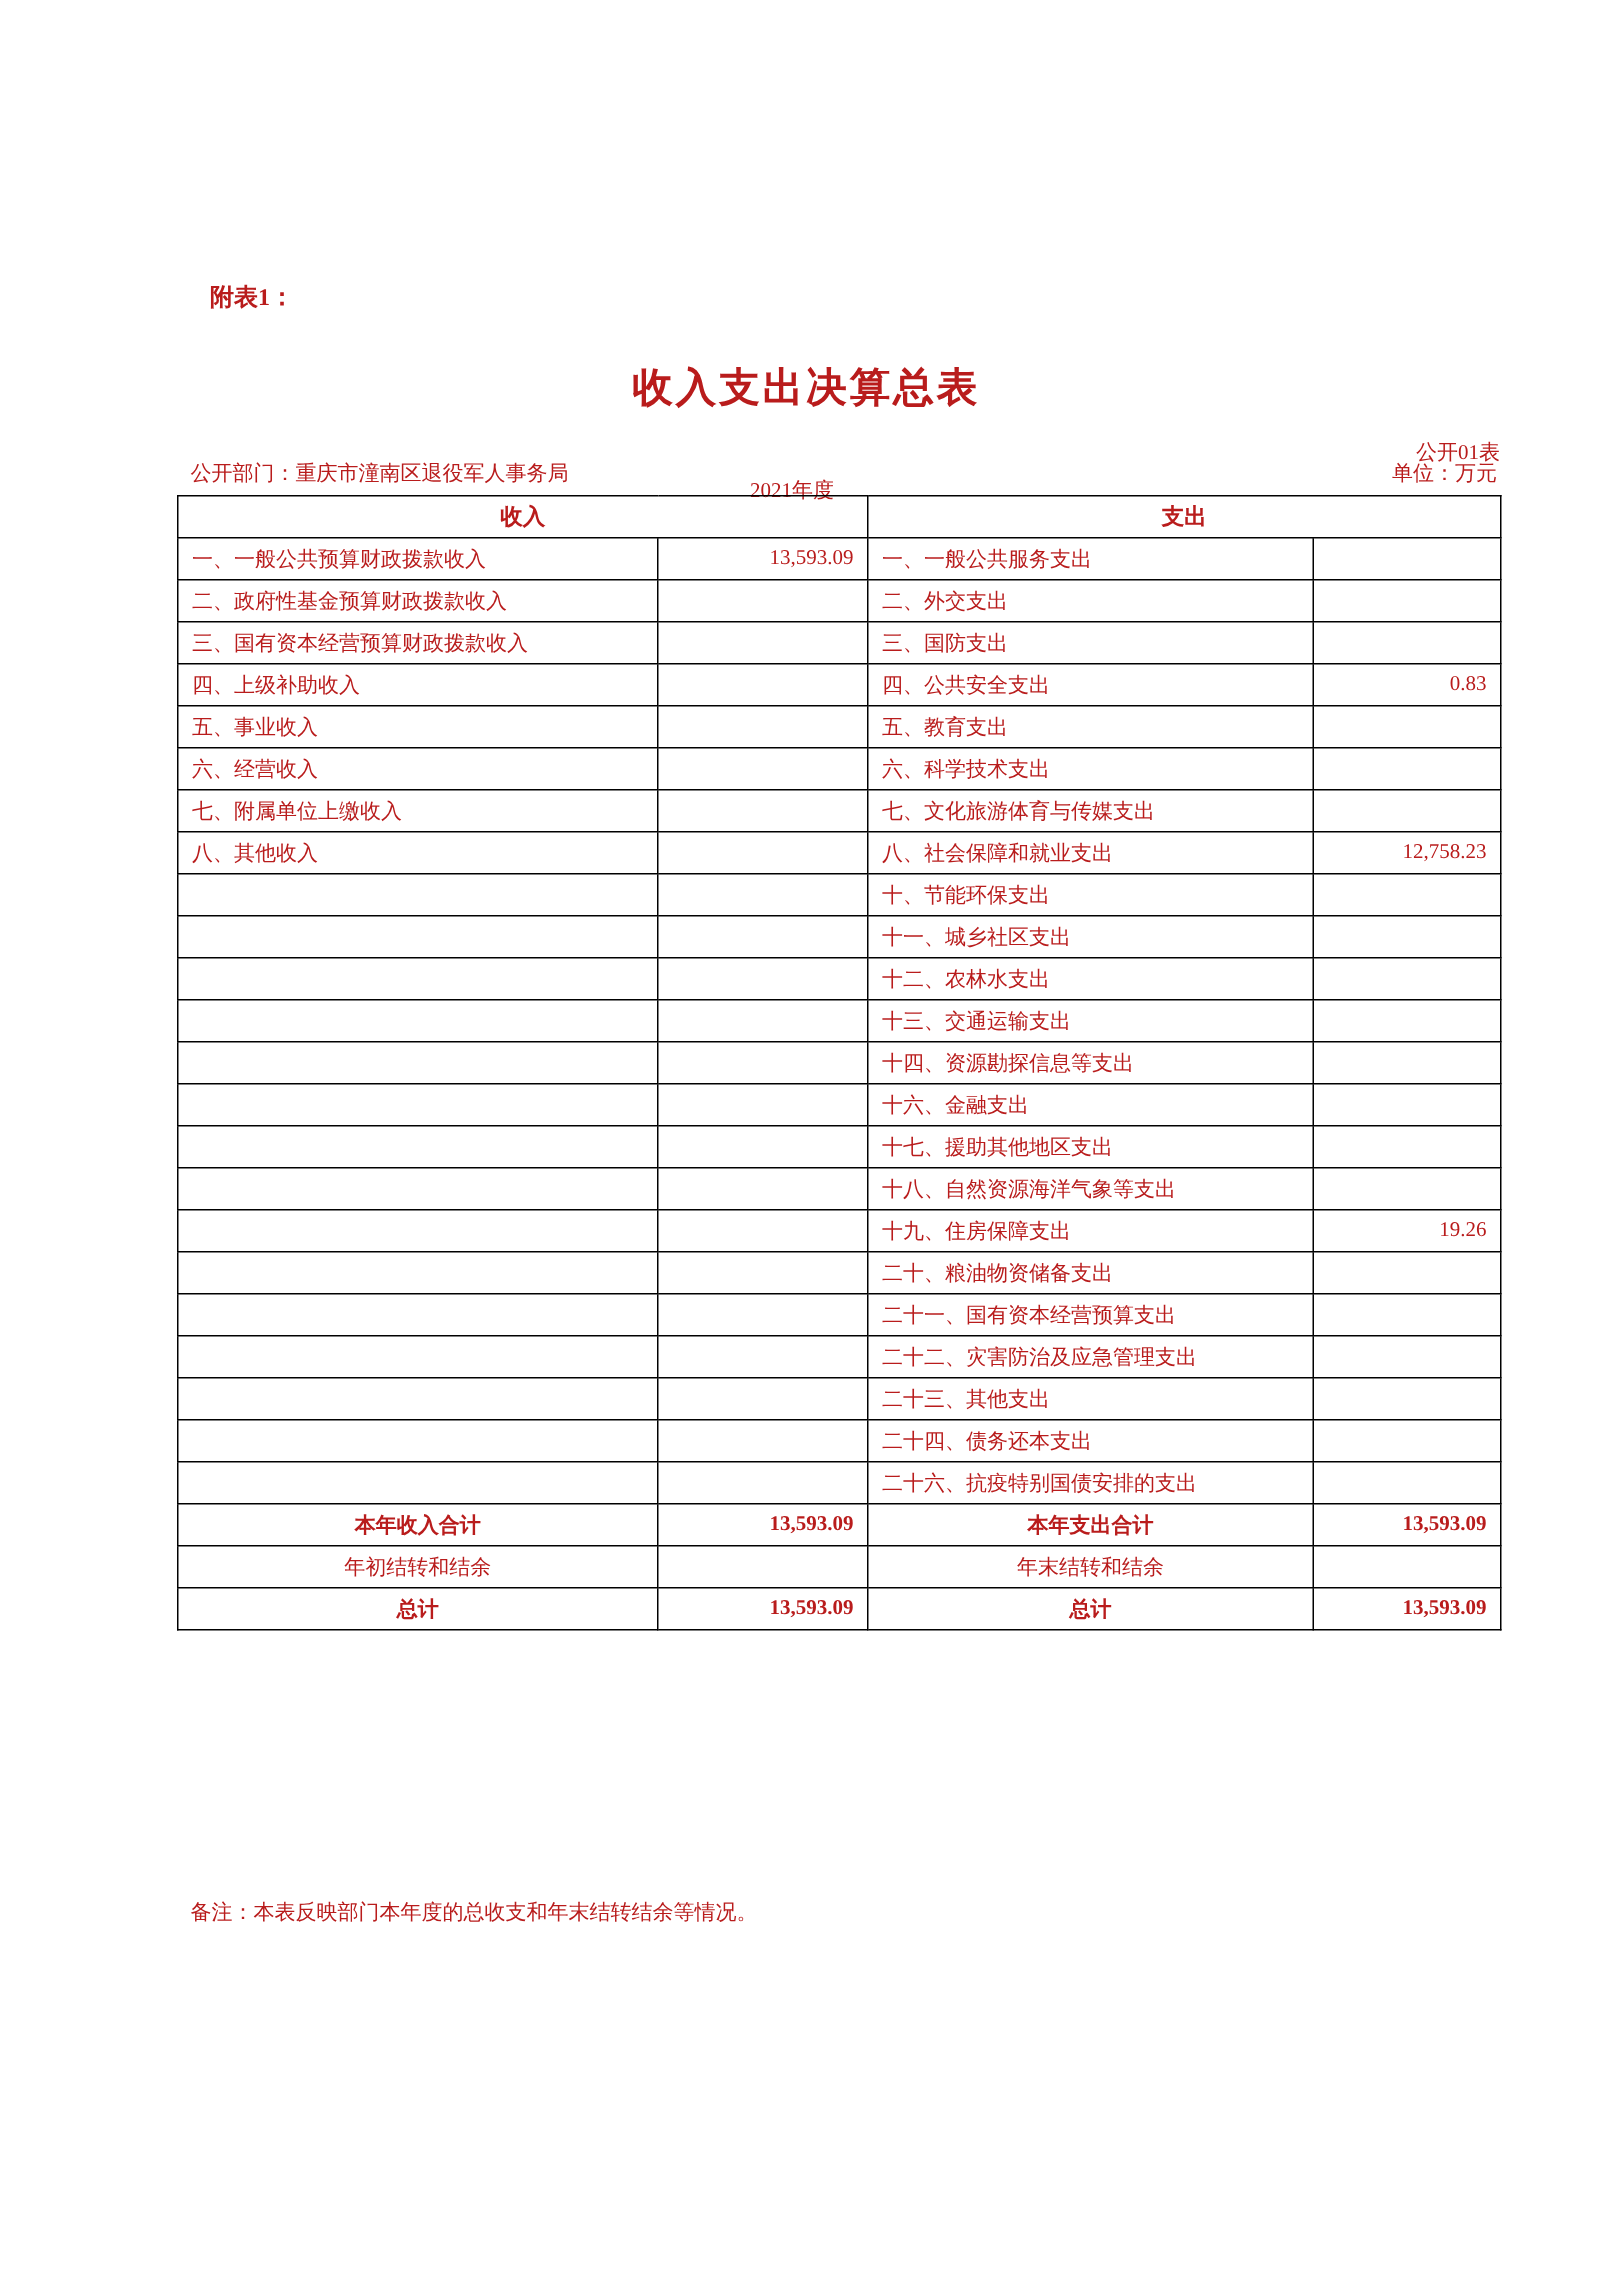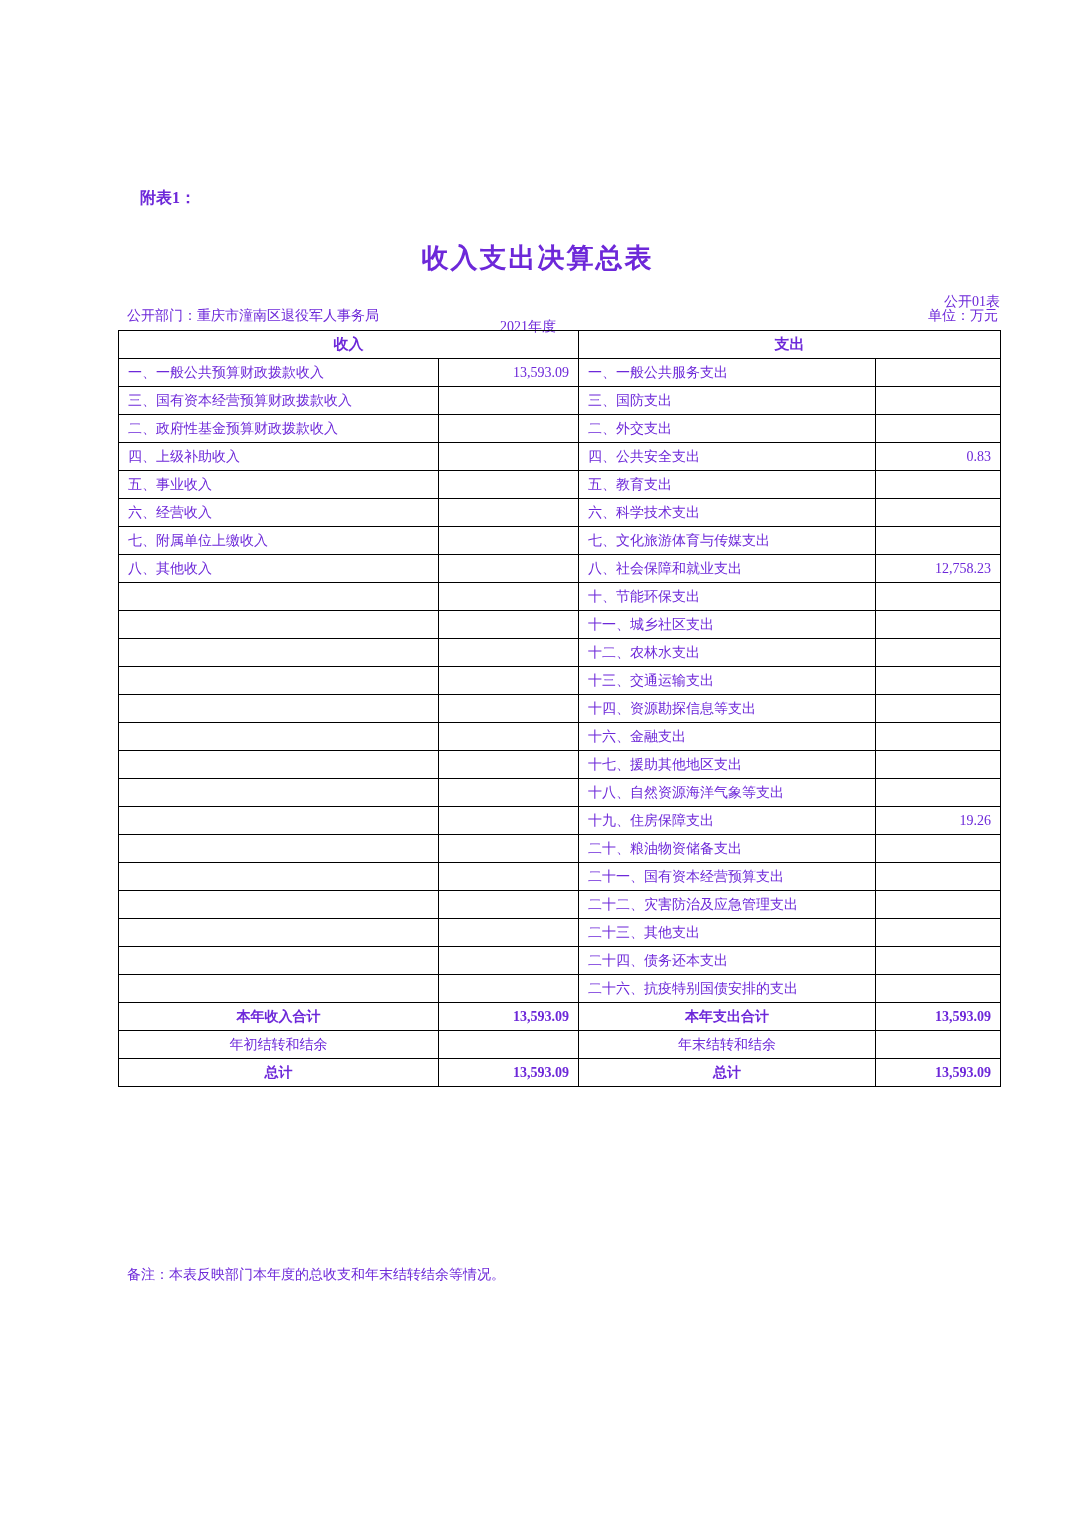--- a/index.html
+++ b/index.html
@@ -4,21 +4,21 @@
 <style>
   * { margin: 0; padding: 0; box-sizing: border-box; }
   html, body { background: #888; }
   .page {
     position: relative;
     width: 1075px;
     height: 1521px;
     margin: 0 auto;
     background: #ffffff;
     font-family: "Liberation Serif", "DejaVu Serif", serif;
-    color: #6d28d9;
+    color: #b91c1c;
   }
   .content {
     position: absolute;
     left: 118px;
     top: 0;
     width: 882px;
   }
   .attach-label {
     position: absolute;
     left: 140px;
@@ -127,29 +127,29 @@
         </tr>
       </thead>
       <tbody>
           <tr>
             <td class="item">一、一般公共预算财政拨款收入</td>
             <td class="val">13,593.09</td>
             <td class="item">一、一般公共服务支出</td>
             <td class="val"></td>
           </tr>
           <tr>
+            <td class="item">二、政府性基金预算财政拨款收入</td>
+            <td class="val"></td>
+            <td class="item">二、外交支出</td>
+            <td class="val"></td>
+          </tr>
+          <tr>
             <td class="item">三、国有资本经营预算财政拨款收入</td>
             <td class="val"></td>
             <td class="item">三、国防支出</td>
-            <td class="val"></td>
-          </tr>
-          <tr>
-            <td class="item">二、政府性基金预算财政拨款收入</td>
-            <td class="val"></td>
-            <td class="item">二、外交支出</td>
             <td class="val"></td>
           </tr>
           <tr>
             <td class="item">四、上级补助收入</td>
             <td class="val"></td>
             <td class="item">四、公共安全支出</td>
             <td class="val">0.83</td>
           </tr>
           <tr>
             <td class="item">五、事业收入</td>

